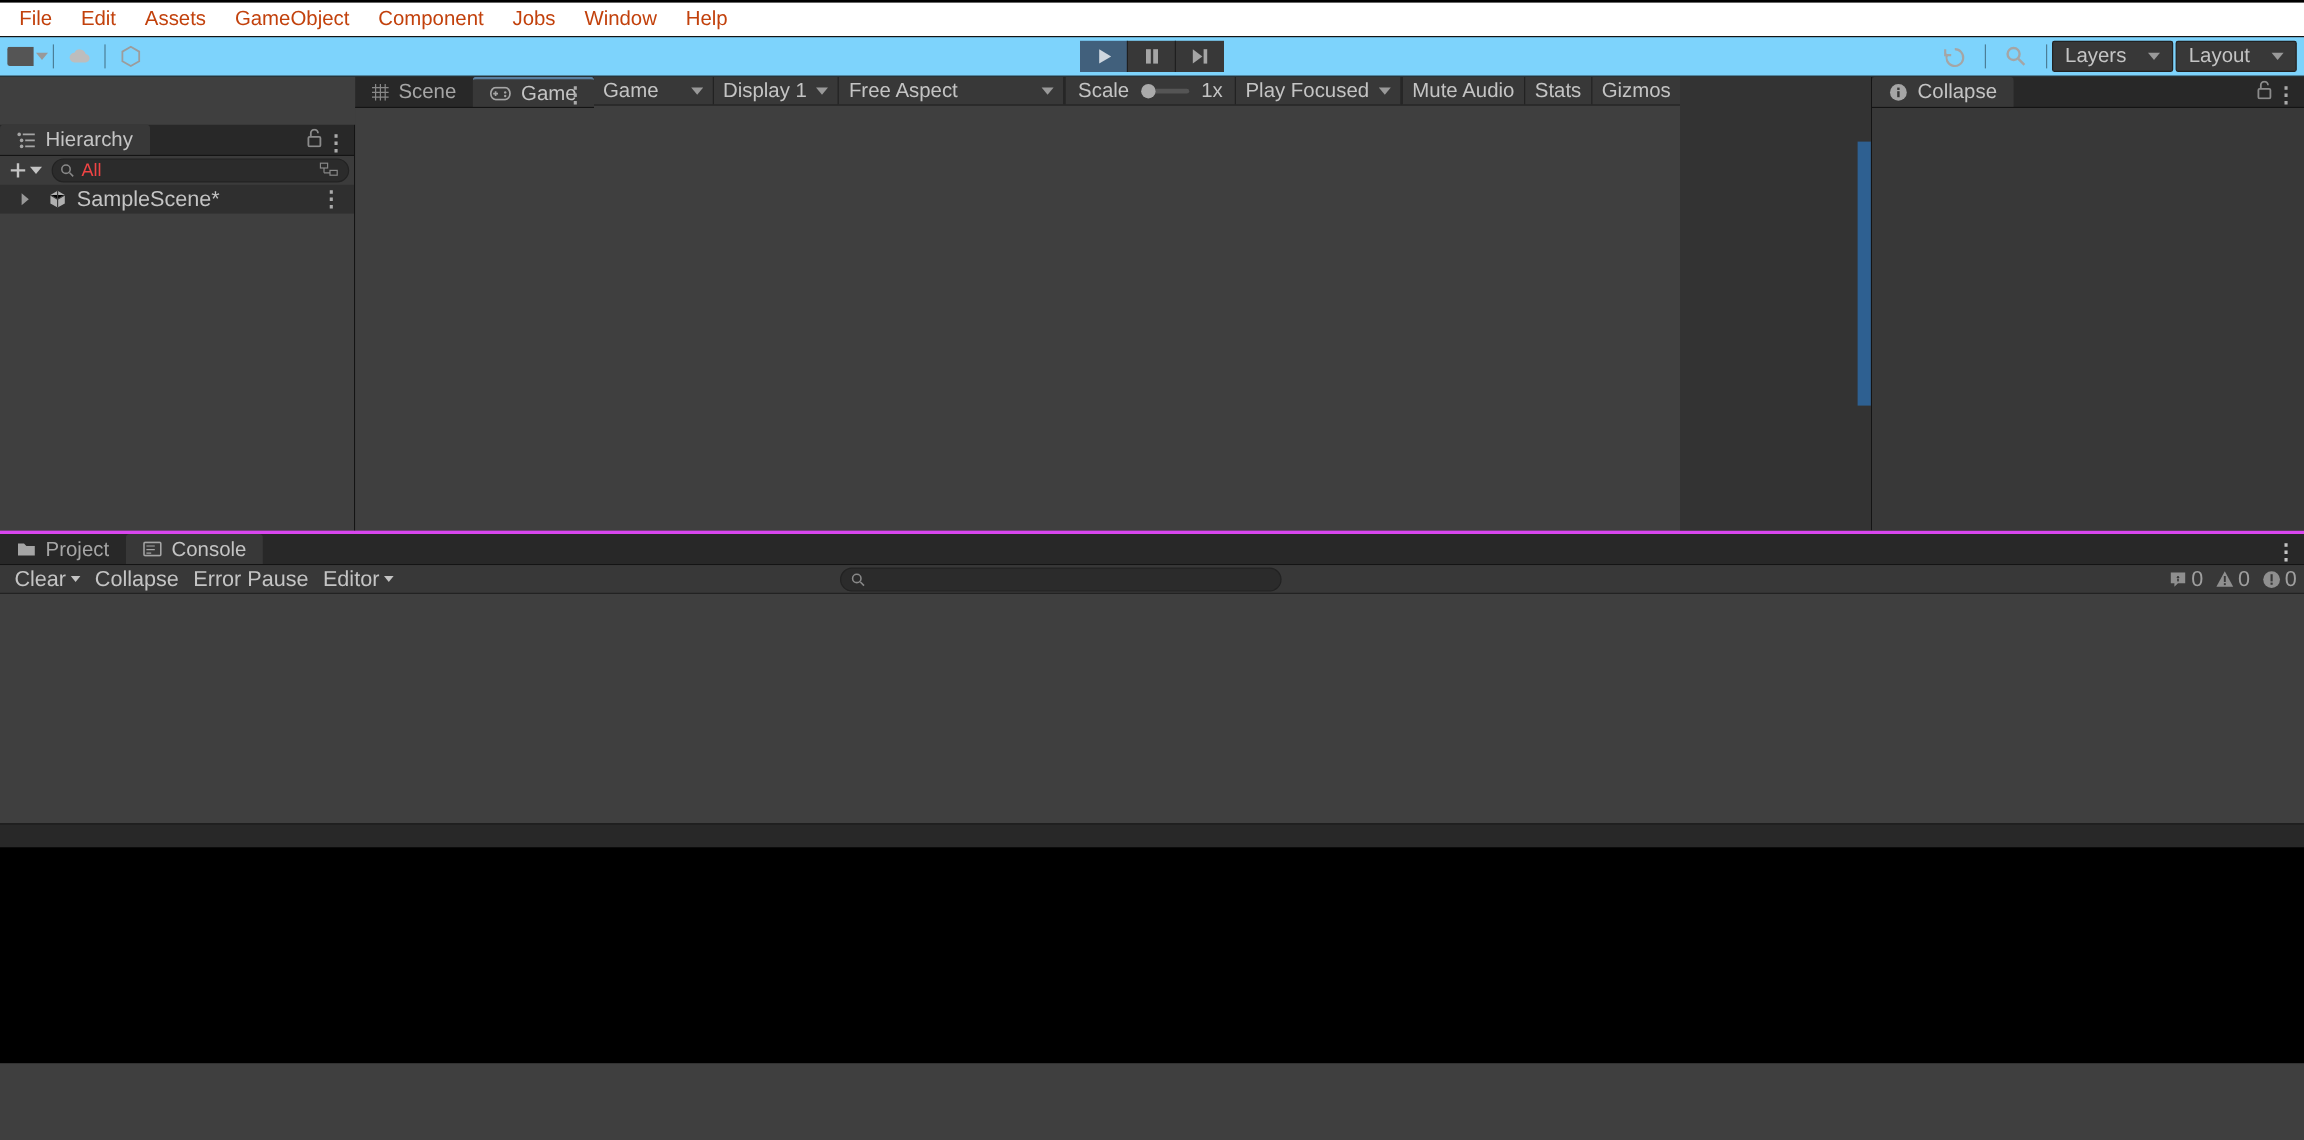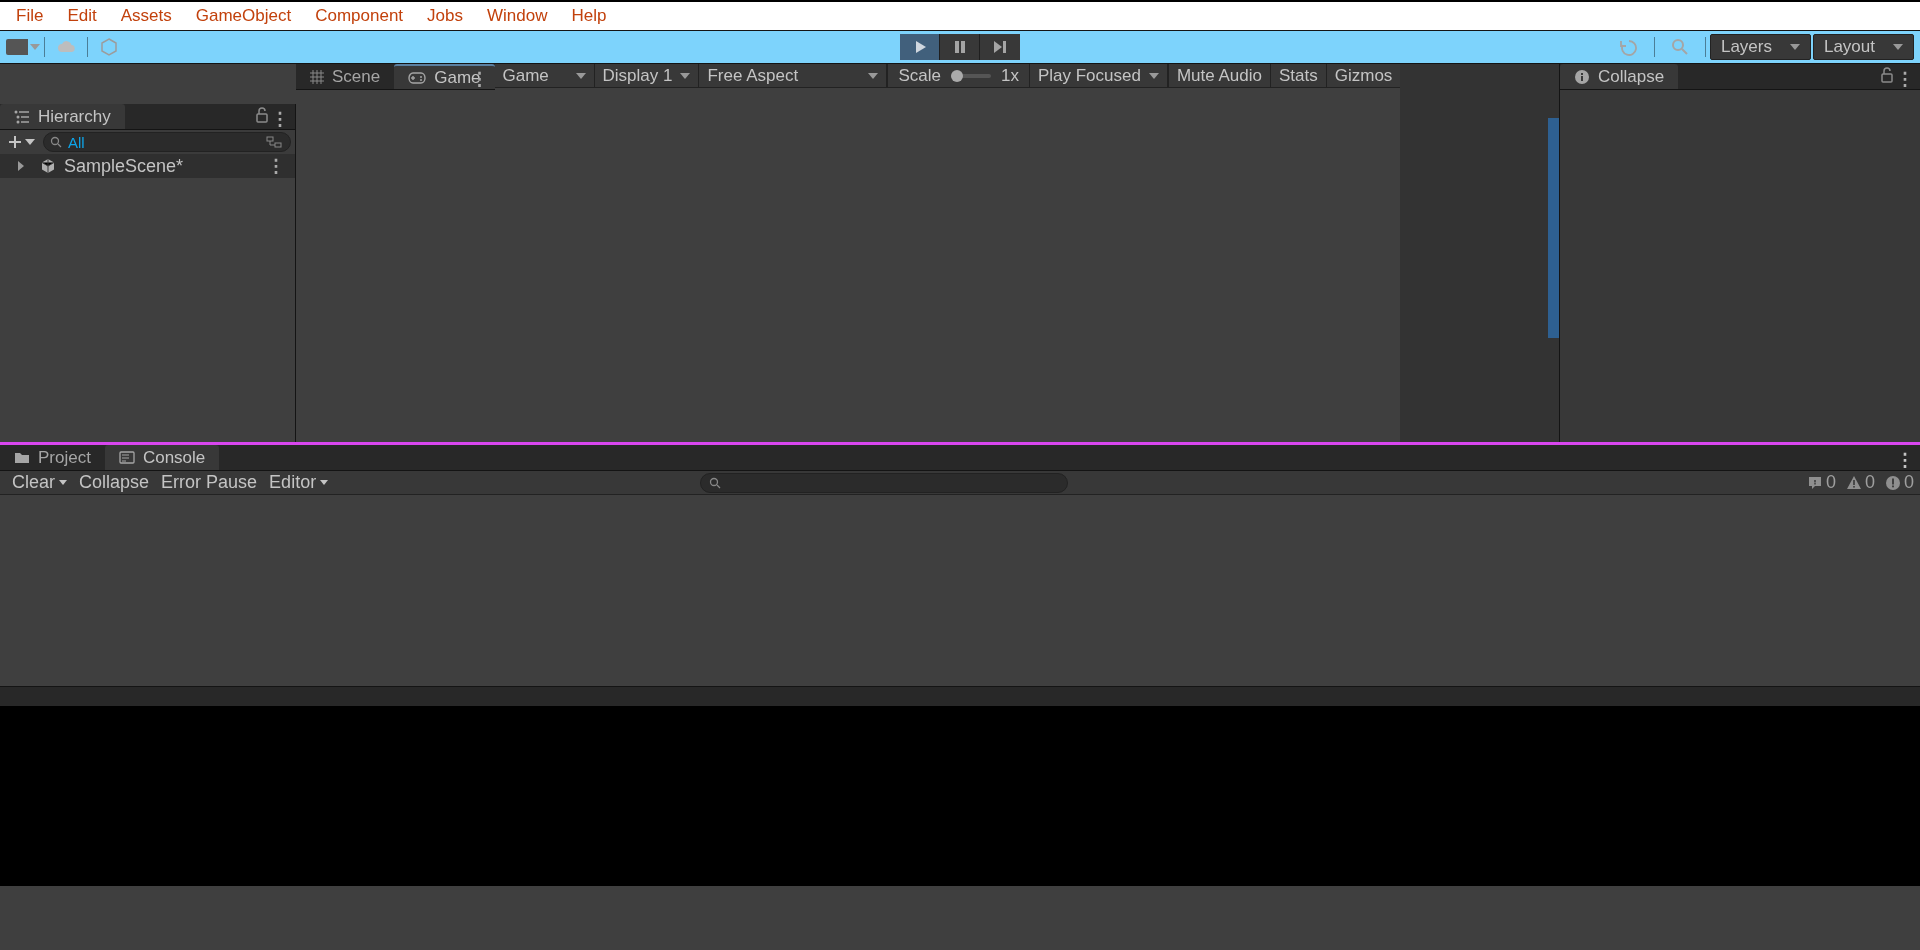--- a/index.html
+++ b/index.html
@@ -182,21 +182,21 @@
     padding:2px 4px;
   }
   .hier-search{
     flex:1;
     height:20px;
     background:#2b2b2b;
     border:1px solid #222;
     border-radius:12px;
     display:flex;align-items:center;
     padding:0 8px 0 6px;
-    color:#0ea5e9;
+    color:#ef4444;
     font-size:15px;
     gap:6px;
     text-align:right;
   }
   .hier-item{
     display:flex;align-items:center;gap:8px;
     height:24px;
     padding-left:40px;
     position:relative;
     background:#3b3b3b;

